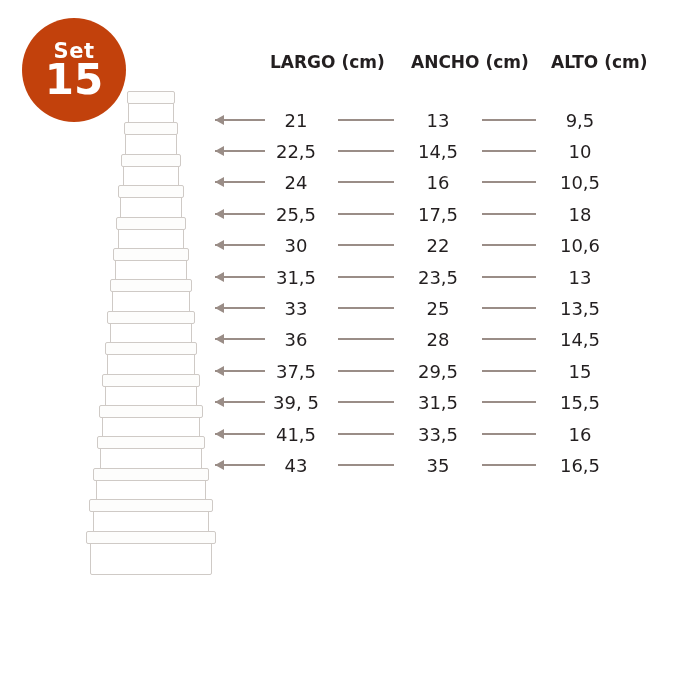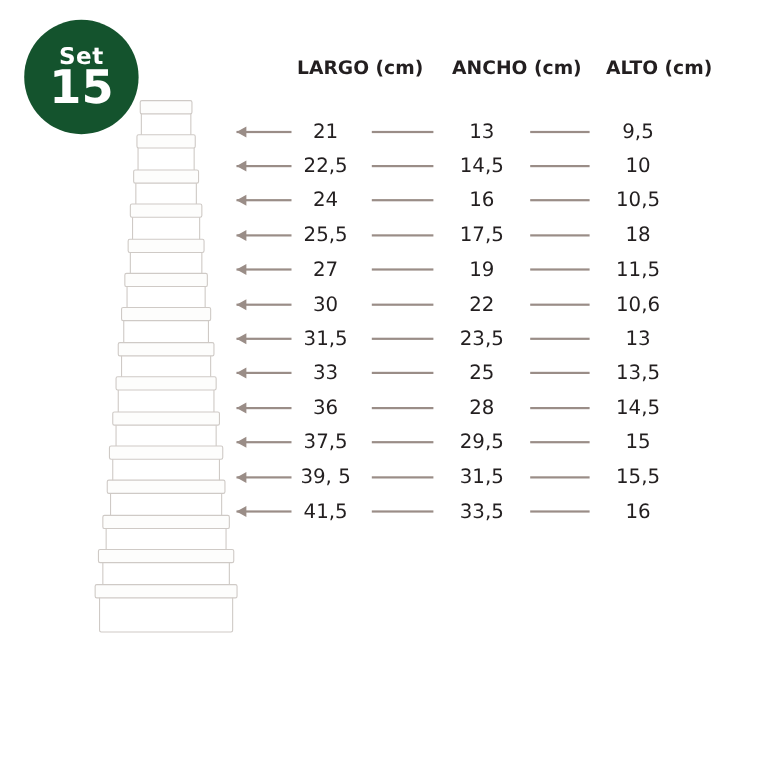--- a/index.html
+++ b/index.html
@@ -9,21 +9,21 @@
     font-family:"DejaVu Sans", sans-serif;
     position:relative;
     overflow:hidden;
   }
   
   .badge{
     position:absolute;
     left:22px;top:18px;
     width:104px;height:104px;
     border-radius:50%;
-    background:#14532d;
+    background:#c2410c;
     color:#ffffff;
     display:flex;
     flex-direction:column;
     align-items:center;
     justify-content:center;
     line-height:1;
   }
   .badge .set-word{
     font-size:21px;
     font-weight:bold;
@@ -239,28 +239,20 @@
     <div class="row">
       <div class="arrow"></div>
       <div class="cell c-largo">25,5</div>
       <div class="dash1"></div>
       <div class="cell c-ancho">17,5</div>
       <div class="dash2"></div>
       <div class="cell c-alto">18</div>
     </div>
     <div class="row">
       <div class="arrow"></div>
-      <div class="cell c-largo">27</div>
-      <div class="dash1"></div>
-      <div class="cell c-ancho">19</div>
-      <div class="dash2"></div>
-      <div class="cell c-alto">11,5</div>
-    </div>
-    <div class="row">
-      <div class="arrow"></div>
       <div class="cell c-largo">30</div>
       <div class="dash1"></div>
       <div class="cell c-ancho">22</div>
       <div class="dash2"></div>
       <div class="cell c-alto">10,6</div>
     </div>
     <div class="row">
       <div class="arrow"></div>
       <div class="cell c-largo">31,5</div>
       <div class="dash1"></div>
@@ -301,13 +293,21 @@
       <div class="cell c-alto">15,5</div>
     </div>
     <div class="row">
       <div class="arrow"></div>
       <div class="cell c-largo">41,5</div>
       <div class="dash1"></div>
       <div class="cell c-ancho">33,5</div>
       <div class="dash2"></div>
       <div class="cell c-alto">16</div>
     </div>
+    <div class="row">
+      <div class="arrow"></div>
+      <div class="cell c-largo">43</div>
+      <div class="dash1"></div>
+      <div class="cell c-ancho">35</div>
+      <div class="dash2"></div>
+      <div class="cell c-alto">16,5</div>
+    </div>
   </div>
 
 </body></html>

